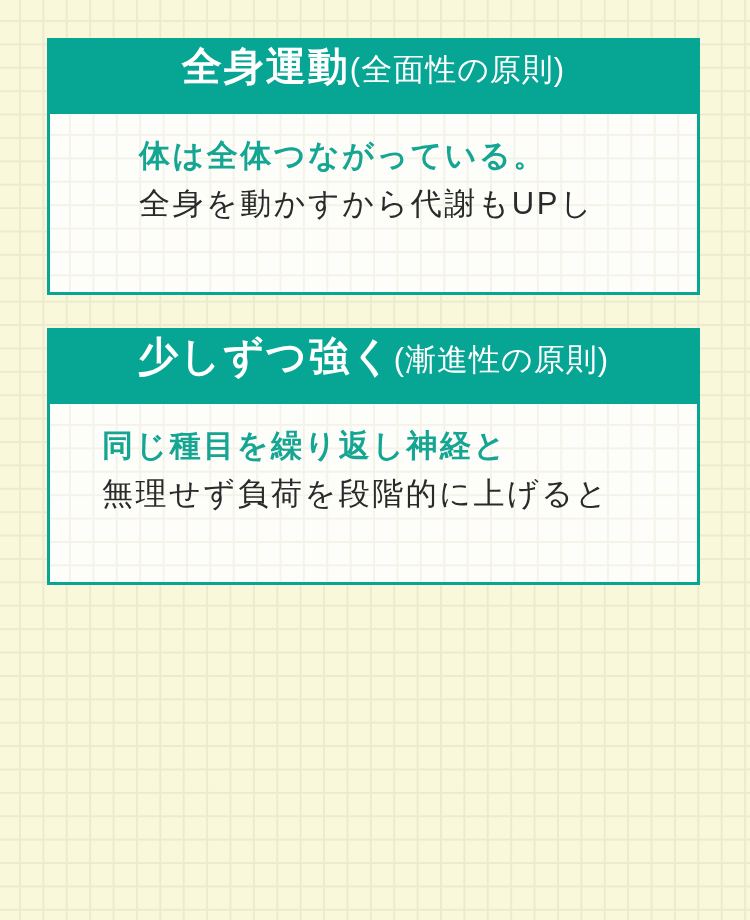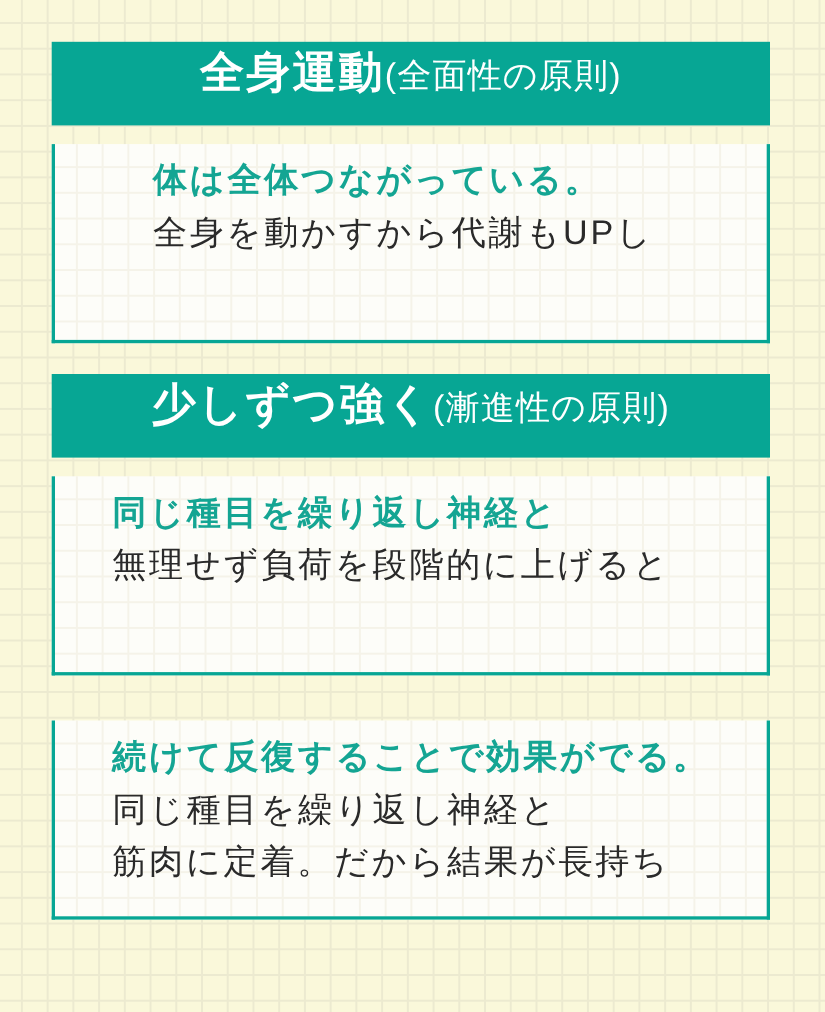--- a/index.html
+++ b/index.html
@@ -16,21 +16,21 @@
     background-size: 23.4px 23.4px;
     background-position: 19px 20px;
   }
   .card {
     position: absolute;
     left: 47px;
     width: 653px;
     height: 257px;
   }
   .card-1 { top: 38px; }
-  .card-2 { top: 340px; }
+  .card-2 { top: 328px; }
   .card-3 { top: 638px; }
 
   .card-header {
     height: 76px;
     line-height: 56px;
     background: #07a694;
     text-align: center;
     white-space: nowrap;
     color: #ffffff;
   }
@@ -49,24 +49,23 @@
     box-sizing: border-box;
     height: 181px;
     border: 3px solid #07a694;
     border-top: none;
     background-color: #fdfdf9;
     background-image:
       linear-gradient(#f5f3e9 2px, transparent 2px),
       linear-gradient(90deg, #f5f3e9 2px, transparent 2px);
     background-size: 23.4px 23.4px;
     background-position: 19px 20px;
-    padding-top: 9px;
+    padding-top: 18px;
     padding-left: 52px;
     padding-right: 10px;
-    margin-top: 17px;
   }
   .card-1 .card-body { padding-left: 89px; }
 
   .body-line {
     font-size: 31px;
     line-height: 48px;
     letter-spacing: 2.5px;
     color: #2a2a2a;
     font-weight: 400;
     white-space: nowrap;
@@ -93,18 +92,13 @@
   <div class="card-header">
     <span class="title-main">少しずつ強く</span><span class="title-sub">(漸進性の原則)</span>
   </div>
   <div class="card-body">
     <div class="body-line highlight">同じ種目を繰り返し神経と</div>
     <div class="body-line">無理せず負荷を段階的に上げると</div>
   </div>
 </section>
 
 <section class="card card-3">
-  <div class="card-body">
-    <div class="body-line highlight">続けて反復することで効果がでる。</div>
-    <div class="body-line">同じ種目を繰り返し神経と</div>
-    <div class="body-line">筋肉に定着。だから結果が長持ち</div>
-  </div>
 </section>
 
 </body></html>

